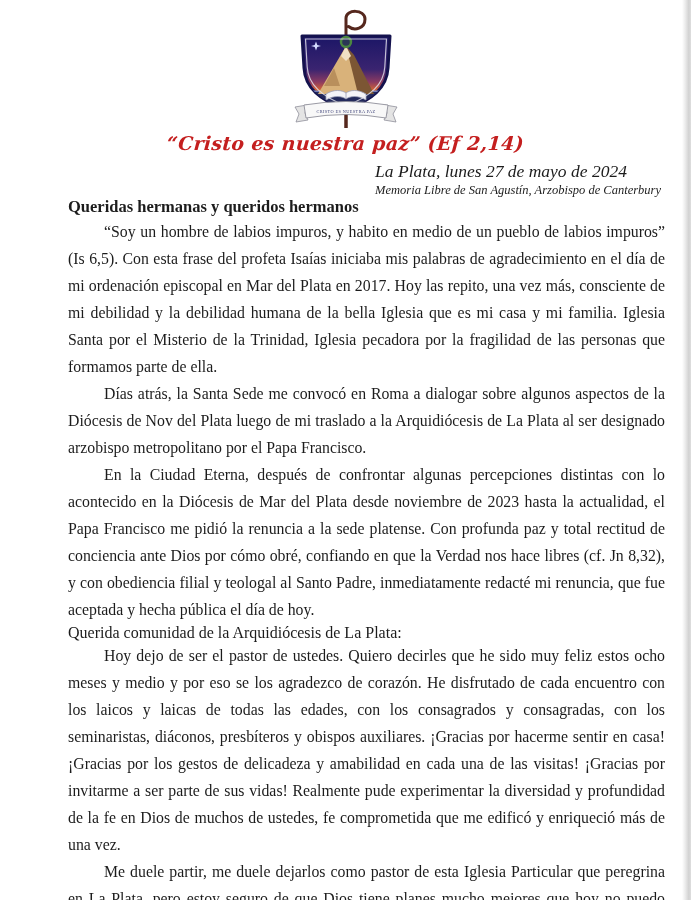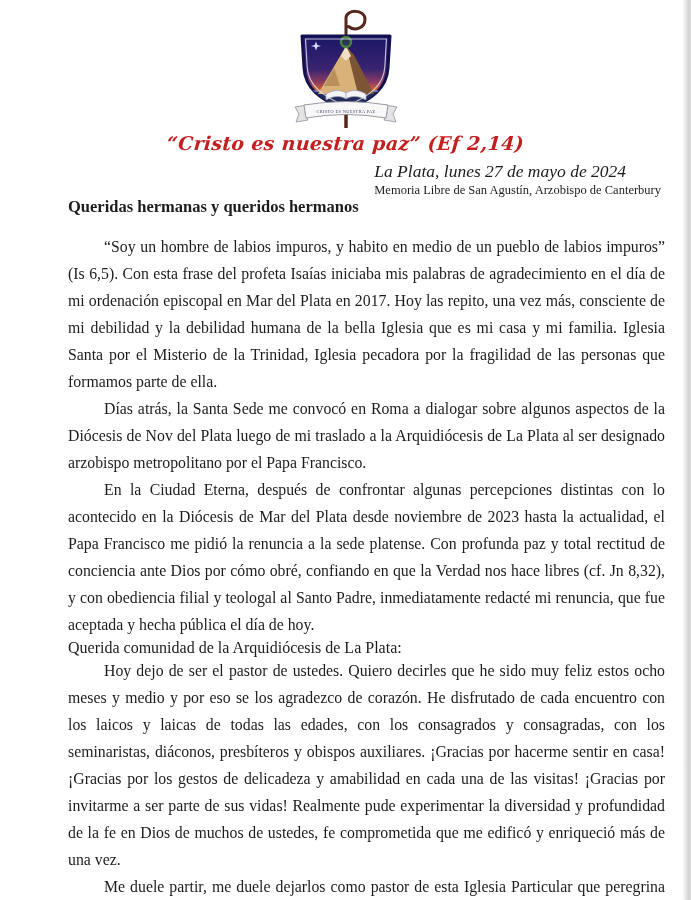--- a/index.html
+++ b/index.html
@@ -36,31 +36,31 @@
     color: #c41f1f;
     transform: skewX(-4deg);
   }
   .dateline {
     position: absolute;
     top: 161px; right: 30px;
     text-align: left;
     line-height: 1.15;
   }
   .date-main { font-style: italic; font-size: 17.5px; }
-  .date-memorial { font-size: 12.5px; margin-top: 2px; }
+  .date-memorial { font-style: italic; font-size: 12.5px; margin-top: 2px; }
   .letter {
     position: absolute;
     left: 68px; top: 197px;
     width: 597px;
   }
   .salutation {
     font-weight: bold;
     font-size: 16.5px;
     line-height: 20px;
-    margin-bottom: 16px;
+    margin-bottom: 1px;
   }
   .para {
     font-size: 15.8px;
     line-height: 27px;
     text-align: justify;
     text-align-last: left;
     text-indent: 36px;
     margin: 0;
   }
   .bold-heading {

